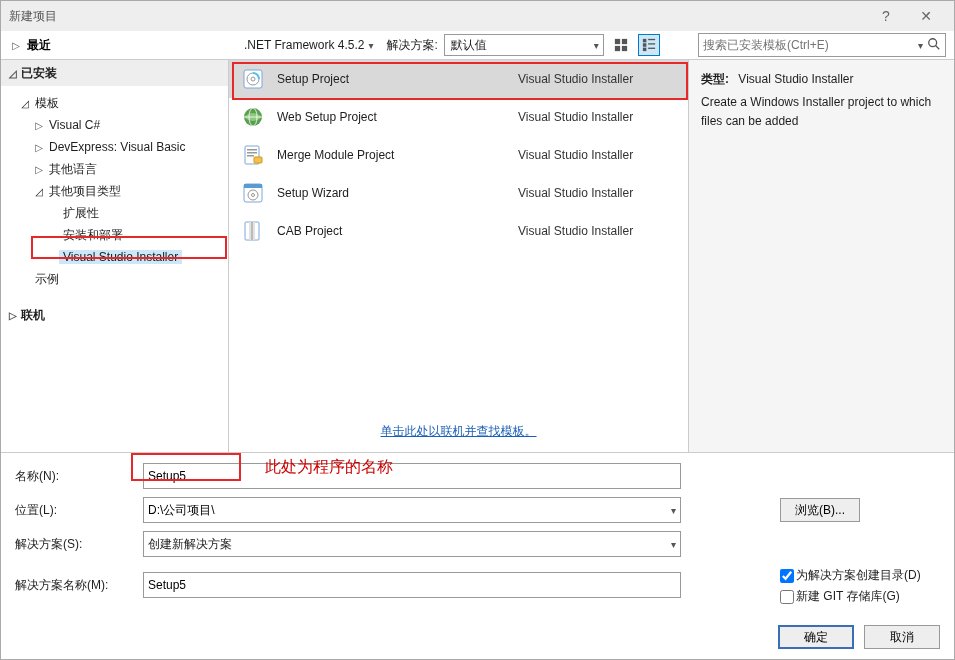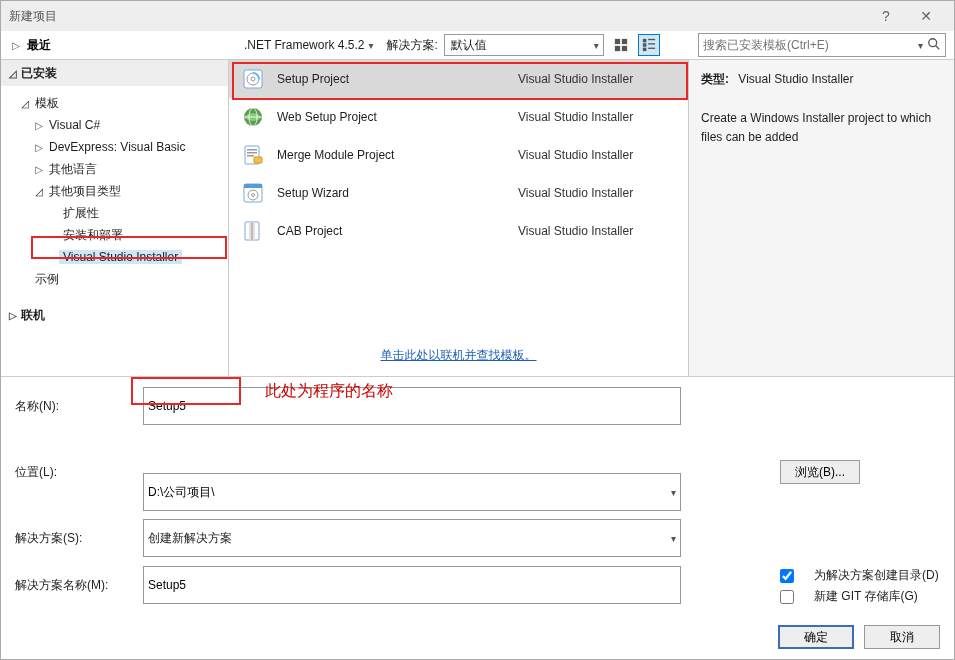--- a/index.html
+++ b/index.html
@@ -51,32 +51,32 @@
   .tpl-row { display: flex; align-items: center; height: 38px; padding: 0 10px; gap: 10px; cursor: pointer; }
   .tpl-row.selected { background: #d9d9d9; }
   .tpl-icon { width: 28px; height: 28px; display: flex; align-items: center; justify-content: center; }
   .tpl-icon svg { width: 24px; height: 24px; }
   .tpl-name { flex: 1; }
   .tpl-cat { width: 160px; text-align: left; color: #333; }
   .tpl-footer { text-align: center; padding: 8px 0 12px; }
   .tpl-footer a { color: #1a5eb9; text-decoration: underline; cursor: pointer; }
 
   .desc-panel { flex: 1; padding: 10px 12px; line-height: 1.6; background: #f5f5f5; }
-  .desc-panel .type-line { margin-bottom: 20px; }
+  .desc-panel .type-line { margin-bottom: 4px; }
   .desc-panel .type-label { font-weight: 600; }
 
   
   .form-area { padding: 10px 14px; display: grid; grid-template-columns: 120px 1fr 160px; row-gap: 8px; column-gap: 8px; align-items: center; position: relative; }
   .form-label { color: #1e1e1e; }
-  .form-input { display: flex; align-items: center; border: 1px solid #999; height: 38px; padding: 0 4px; background: #fff; }
+  .form-input { display: flex; align-items: center; border: 1px solid #999; height: 26px; padding: 0 4px; background: #fff; }
   .form-input input, .form-input .txt { border: none; outline: none; flex: 1; font-size: 12px; background: transparent; font-family: inherit; }
   .form-input .caret { font-size: 10px; color: #555; cursor: pointer; }
   .browse-btn { height: 24px; padding: 0 14px; border: 1px solid #999; background: #eee; cursor: pointer; font-family: inherit; font-size: 12px; }
   .checks { display: flex; flex-direction: column; gap: 4px; padding-top: 2px; }
-  .chk-row { display: flex; align-items: center; gap: 20px; cursor: pointer; }
+  .chk-row { display: flex; align-items: center; gap: 2px; cursor: pointer; }
   .chk-row input { width: 14px; height: 14px; }
 
   .annotation { color: #c00; font-size: 16px; position: absolute; }
 
   
   .hl { position: absolute; border: 2px solid #e62828; pointer-events: none; }
 
   
   .dlg-buttons { display: flex; justify-content: flex-end; gap: 10px; padding: 10px 14px; }
   .dlg-btn { min-width: 76px; height: 24px; border: 1px solid #999; background: #eee; cursor: pointer; font-family: inherit; font-size: 12px; }
@@ -283,21 +283,21 @@
     <div class="hl" style="left:130px; top:0px; width:110px; height:28px;"></div>
     <div class="annotation" style="left:264px; top:4px;">此处为程序的名称</div>
 
     <div class="form-label">名称(N):</div>
     <div class="form-input" style="width:538px;">
       <input type="text" value="Setup5" style="">
     </div>
     <div></div>
 
     <div class="form-label">位置(L):</div>
-    <div class="form-input" style="width:538px;margin-top:40px;">
+    <div class="form-input" style="width:538px;">
       <input type="text" value="D:\公司项目\" style="">
       <span class="caret">▾</span>
     </div>
     <div><button class="browse-btn">浏览(B)...</button></div>
 
     <div class="form-label">解决方案(S):</div>
     <div class="form-input" style="width:538px;">
       <span class="txt">创建新解决方案</span>
       <span class="caret">▾</span>
     </div>

